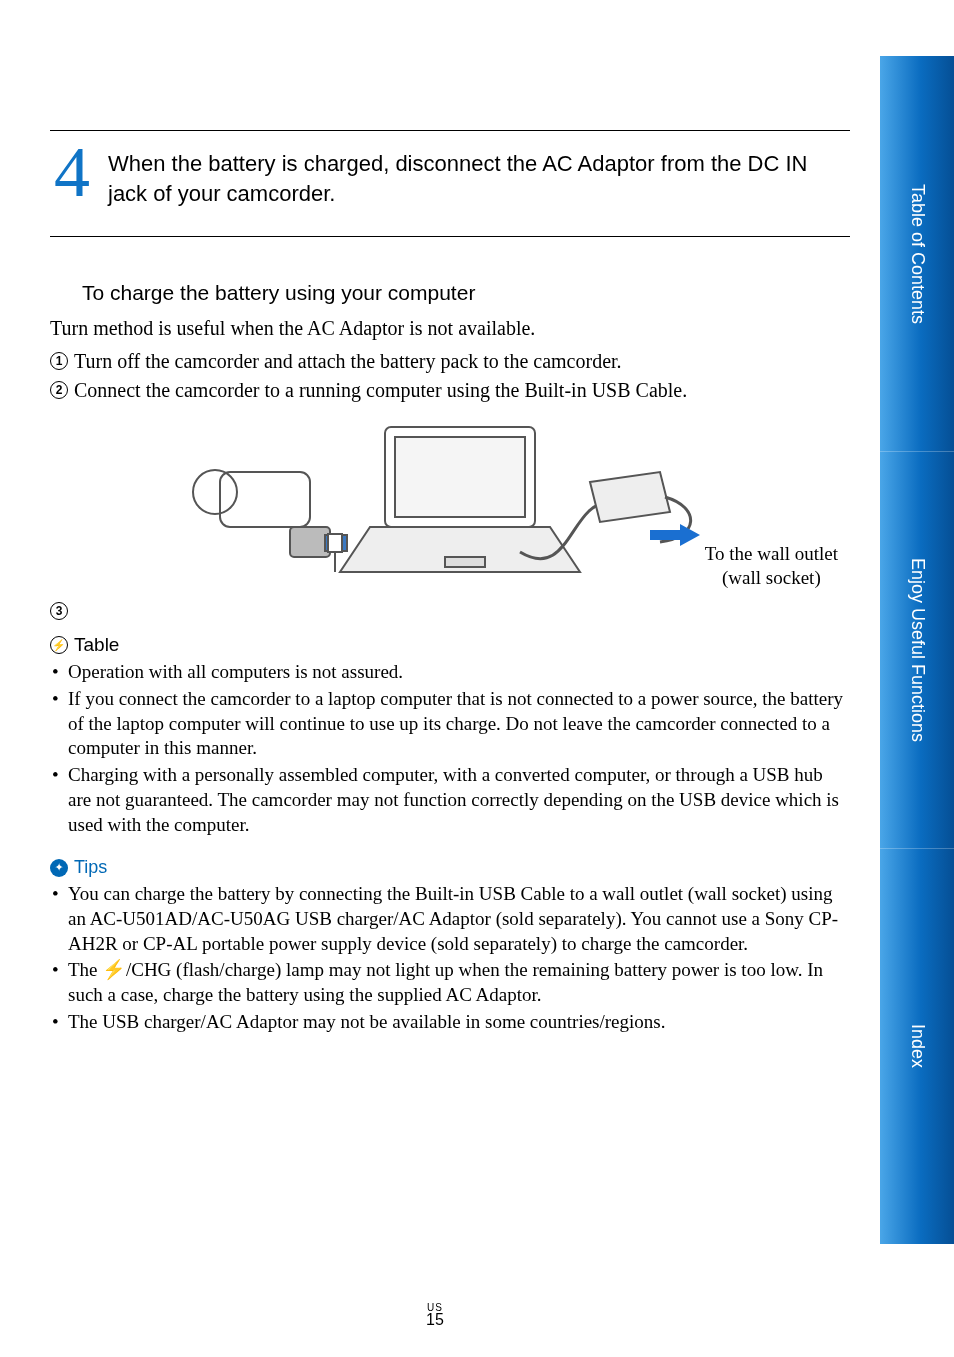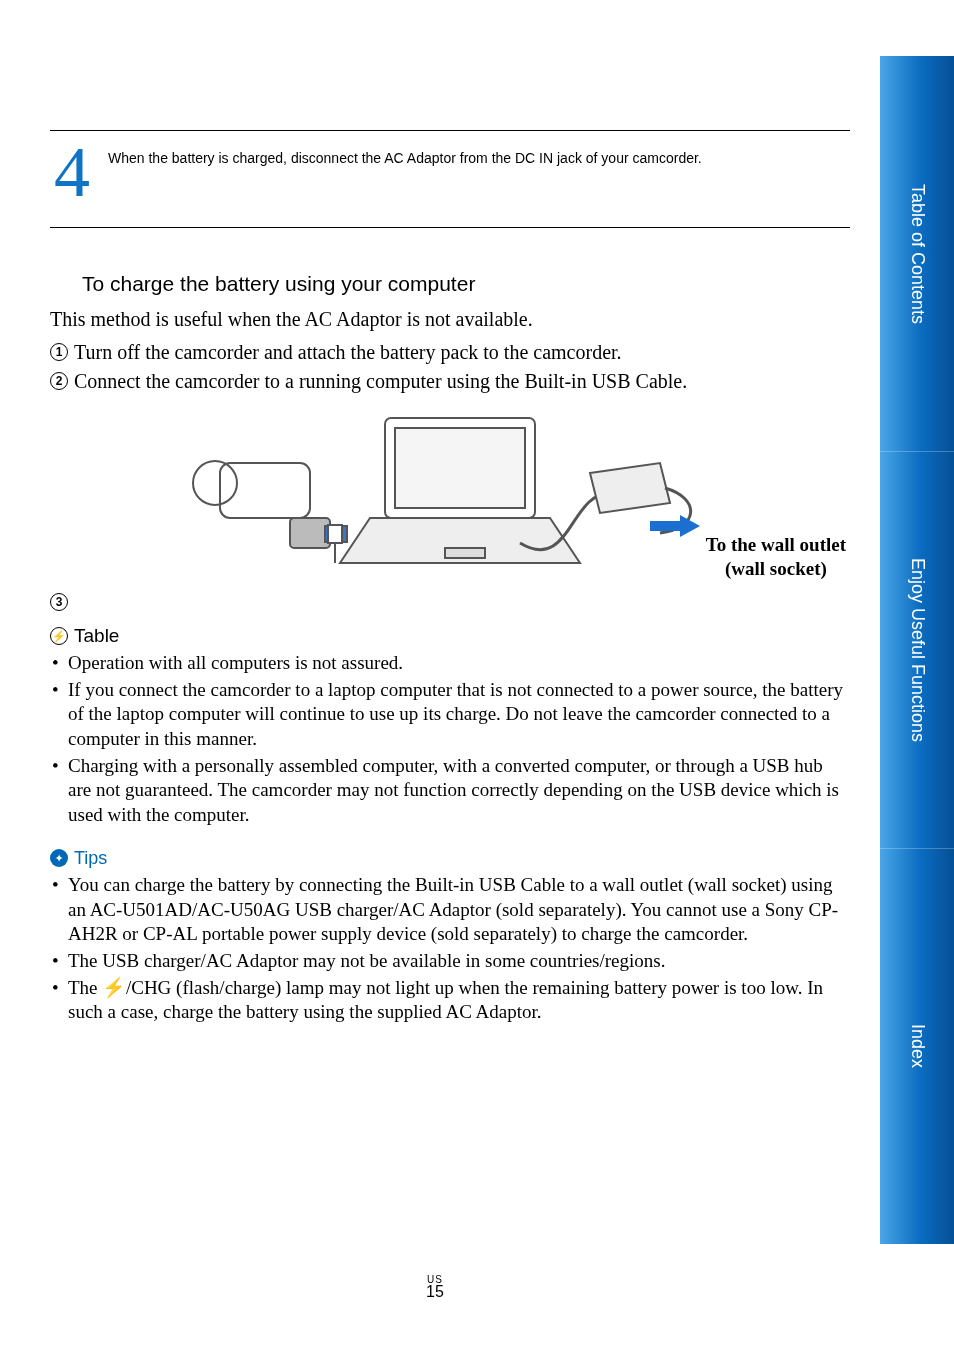--- a/index.html
+++ b/index.html
@@ -2,58 +2,58 @@
 <html><head>
 <meta charset="utf-8">
 <style>
   * { box-sizing: border-box; margin: 0; padding: 0; }
   html, body { width: 954px; height: 1357px; background: #fff; font-family: "Times New Roman", Times, serif; color: #000; }
   .page { position: relative; width: 954px; height: 1357px; }
   .content { position: absolute; left: 50px; top: 130px; width: 800px; }
   .hr { border-top: 1px solid #000; margin-bottom: 14px; }
   .step-row { display: flex; align-items: flex-start; border-bottom: 1px solid #000; padding-bottom: 28px; margin-bottom: 44px; }
   .big4 { font-family: Georgia, "Times New Roman", serif; font-size: 72px; line-height: 0.75; color: #1074c6; font-weight: 400; margin-right: 14px; min-width: 44px; text-align: center; }
-  .step-text { font-family: "Segoe UI", "Helvetica Neue", Arial, sans-serif; font-size: 14px; line-height: 1.35; color: #000; font-weight: 400; padding-top: 4px; }
+  .step-text { font-family: "Segoe UI", "Helvetica Neue", Arial, sans-serif; font-size: 22px; line-height: 1.35; color: #000; font-weight: 400; padding-top: 4px; }
   .subhead { font-family: "Segoe UI", "Helvetica Neue", Arial, sans-serif; font-size: 21px; color: #000; margin-bottom: 10px; margin-left: 32px; }
   .body-serif { font-family: "Times New Roman", Times, serif; font-size: 20px; line-height: 1.35; color: #000; }
   .numlist { margin-top: 6px; }
   .numitem { display: flex; align-items: flex-start; margin-bottom: 2px; }
   .circ { display: inline-flex; align-items: center; justify-content: center; width: 18px; height: 18px; border: 1.6px solid #000; border-radius: 50%; font-size: 12px; font-weight: 700; font-family: Arial, sans-serif; margin-right: 6px; margin-top: 4px; flex: 0 0 auto; }
   .illus-wrap { position: relative; height: 180px; margin: 8px 0 4px 0; }
-  .illus-label { position: absolute; right: 4px; top: 130px; font-family: "Times New Roman", serif; font-size: 19px; text-align: center; line-height: 1.25; font-weight: bold; }
+  .illus-label { position: absolute; right: 12px; top: 130px; font-family: "Times New Roman", serif; font-size: 19px; text-align: center; line-height: 1.25; }
   .notes-head { display: flex; align-items: center; font-family: "Segoe UI", Arial, sans-serif; font-size: 19px; margin-top: 14px; margin-bottom: 4px; }
   .notes-icon { display: inline-flex; align-items: center; justify-content: center; width: 18px; height: 18px; border: 1.6px solid #000; border-radius: 50%; margin-right: 6px; }
   .bolt { font-size: 11px; line-height: 1; }
   .bullets { list-style: none; padding-left: 0; }
   .bullets li { position: relative; padding-left: 18px; font-family: "Times New Roman", serif; font-size: 19px; line-height: 1.3; margin-bottom: 2px; }
   .bullets li::before { content: "•"; position: absolute; left: 2px; top: 0; }
   .tips-head { display: flex; align-items: center; font-family: "Segoe UI", Arial, sans-serif; font-size: 18px; color: #0068b5; margin-top: 20px; margin-bottom: 4px; }
   .tips-icon { display:inline-flex; align-items:center; justify-content:center; width:18px; height:18px; border-radius:50%; background:#0068b5; color:#fff; font-size:11px; margin-right:6px; }
   .sidebar { position: absolute; right: 0; top: 56px; width: 74px; height: 1188px; display: flex; flex-direction: column; }
   .tab { flex: 1; background: linear-gradient(90deg, #4aa6e8 0%, #0a6cc0 55%, #054f95 100%); color: #fff; font-family: "Segoe UI", Arial, sans-serif; font-size: 18px; writing-mode: vertical-rl; text-orientation: mixed; display: flex; align-items: center; justify-content: center; border-top: 1px solid rgba(255,255,255,0.25); cursor: pointer; }
   .tab:first-child { border-top: none; }
-  .pagefoot { position: absolute; left: 0; bottom: 56px; width: 870px; text-align: center; font-family: "Segoe UI", Arial, sans-serif; }
+  .pagefoot { position: absolute; left: 0; bottom: 28px; width: 870px; text-align: center; font-family: "Segoe UI", Arial, sans-serif; }
   .pagefoot .us { font-size: 10px; letter-spacing: 1px; }
   .pagefoot .num { font-size: 16px; font-weight: 400; margin-top: -2px; }
 </style>
 </head>
 <body>
 
 <div class="page">
 
   <div class="content">
     <div class="hr"></div>
 
     <div class="step-row">
       <div class="big4">4</div>
       <div class="step-text">When the battery is charged, disconnect the AC Adaptor from the DC IN jack of your camcorder.</div>
     </div>
 
     <div class="subhead">To charge the battery using your computer</div>
-    <div class="body-serif">This method is useful when the AC Adaptor is not available.</div>
+    <div class="body-serif">Turn method is useful when the AC Adaptor is not available.</div>
 
     <div class="numlist body-serif">
       <div class="numitem">
         <span class="circ">1</span>
         <span>Turn off the camcorder and attach the battery pack to the camcorder.</span>
       </div>
       <div class="numitem">
         <span class="circ">2</span>
         <span>Connect the camcorder to a running computer using the Built-in USB Cable.</span>
       </div>
@@ -116,22 +116,22 @@
       <li>If you connect the camcorder to a laptop computer that is not connected to a power source, the battery of the laptop computer will continue to use up its charge. Do not leave the camcorder connected to a computer in this manner.</li>
       <li>Charging with a personally assembled computer, with a converted computer, or through a USB hub are not guaranteed. The camcorder may not function correctly depending on the USB device which is used with the computer.</li>
     </ul>
 
     <div class="tips-head">
       <span class="tips-icon">✦</span>
       <span>Tips</span>
     </div>
     <ul class="bullets">
       <li>You can charge the battery by connecting the Built-in USB Cable to a wall outlet (wall socket) using an AC-U501AD/AC-U50AG USB charger/AC Adaptor (sold separately). You cannot use a Sony CP-AH2R or CP-AL portable power supply device (sold separately) to charge the camcorder.</li>
+      <li>The ⚡/CHG (flash/charge) lamp may not light up when the remaining battery power is too low. In such a case, charge the battery using the supplied AC Adaptor.</li>
       <li>The USB charger/AC Adaptor may not be available in some countries/regions.</li>
-      <li>The ⚡/CHG (flash/charge) lamp may not light up when the remaining battery power is too low. In such a case, charge the battery using the supplied AC Adaptor.</li>
     </ul>
 
   </div>
 
   <div class="sidebar">
     <div class="tab">Table of Contents</div>
     <div class="tab">Enjoy Useful Functions</div>
     <div class="tab">Index</div>
   </div>
 

